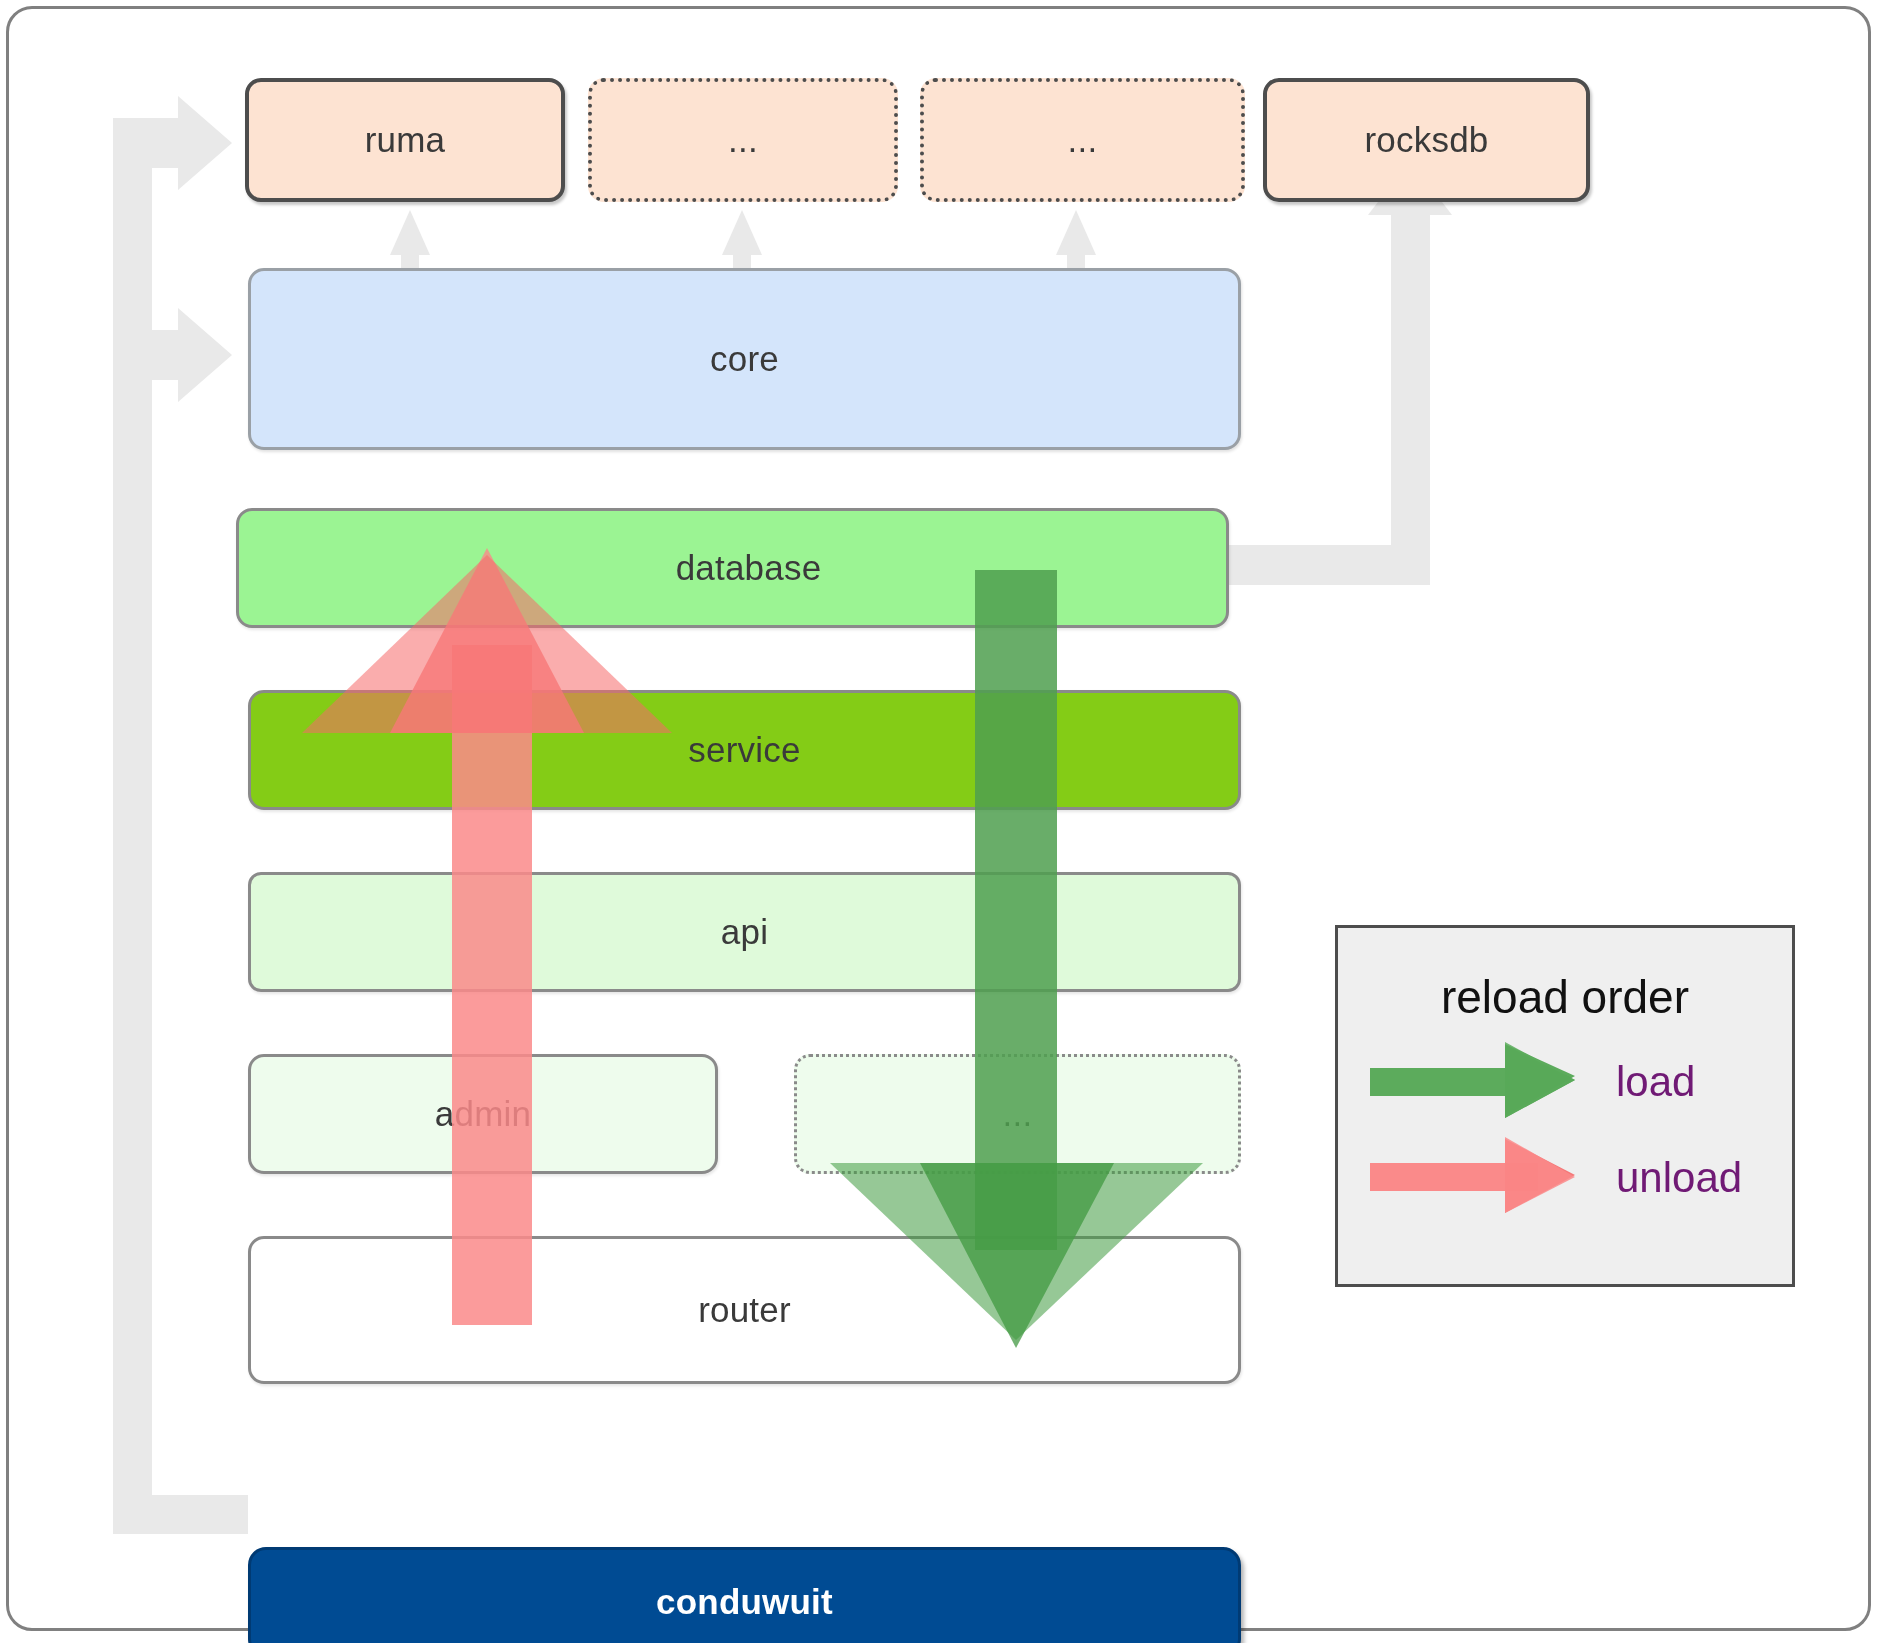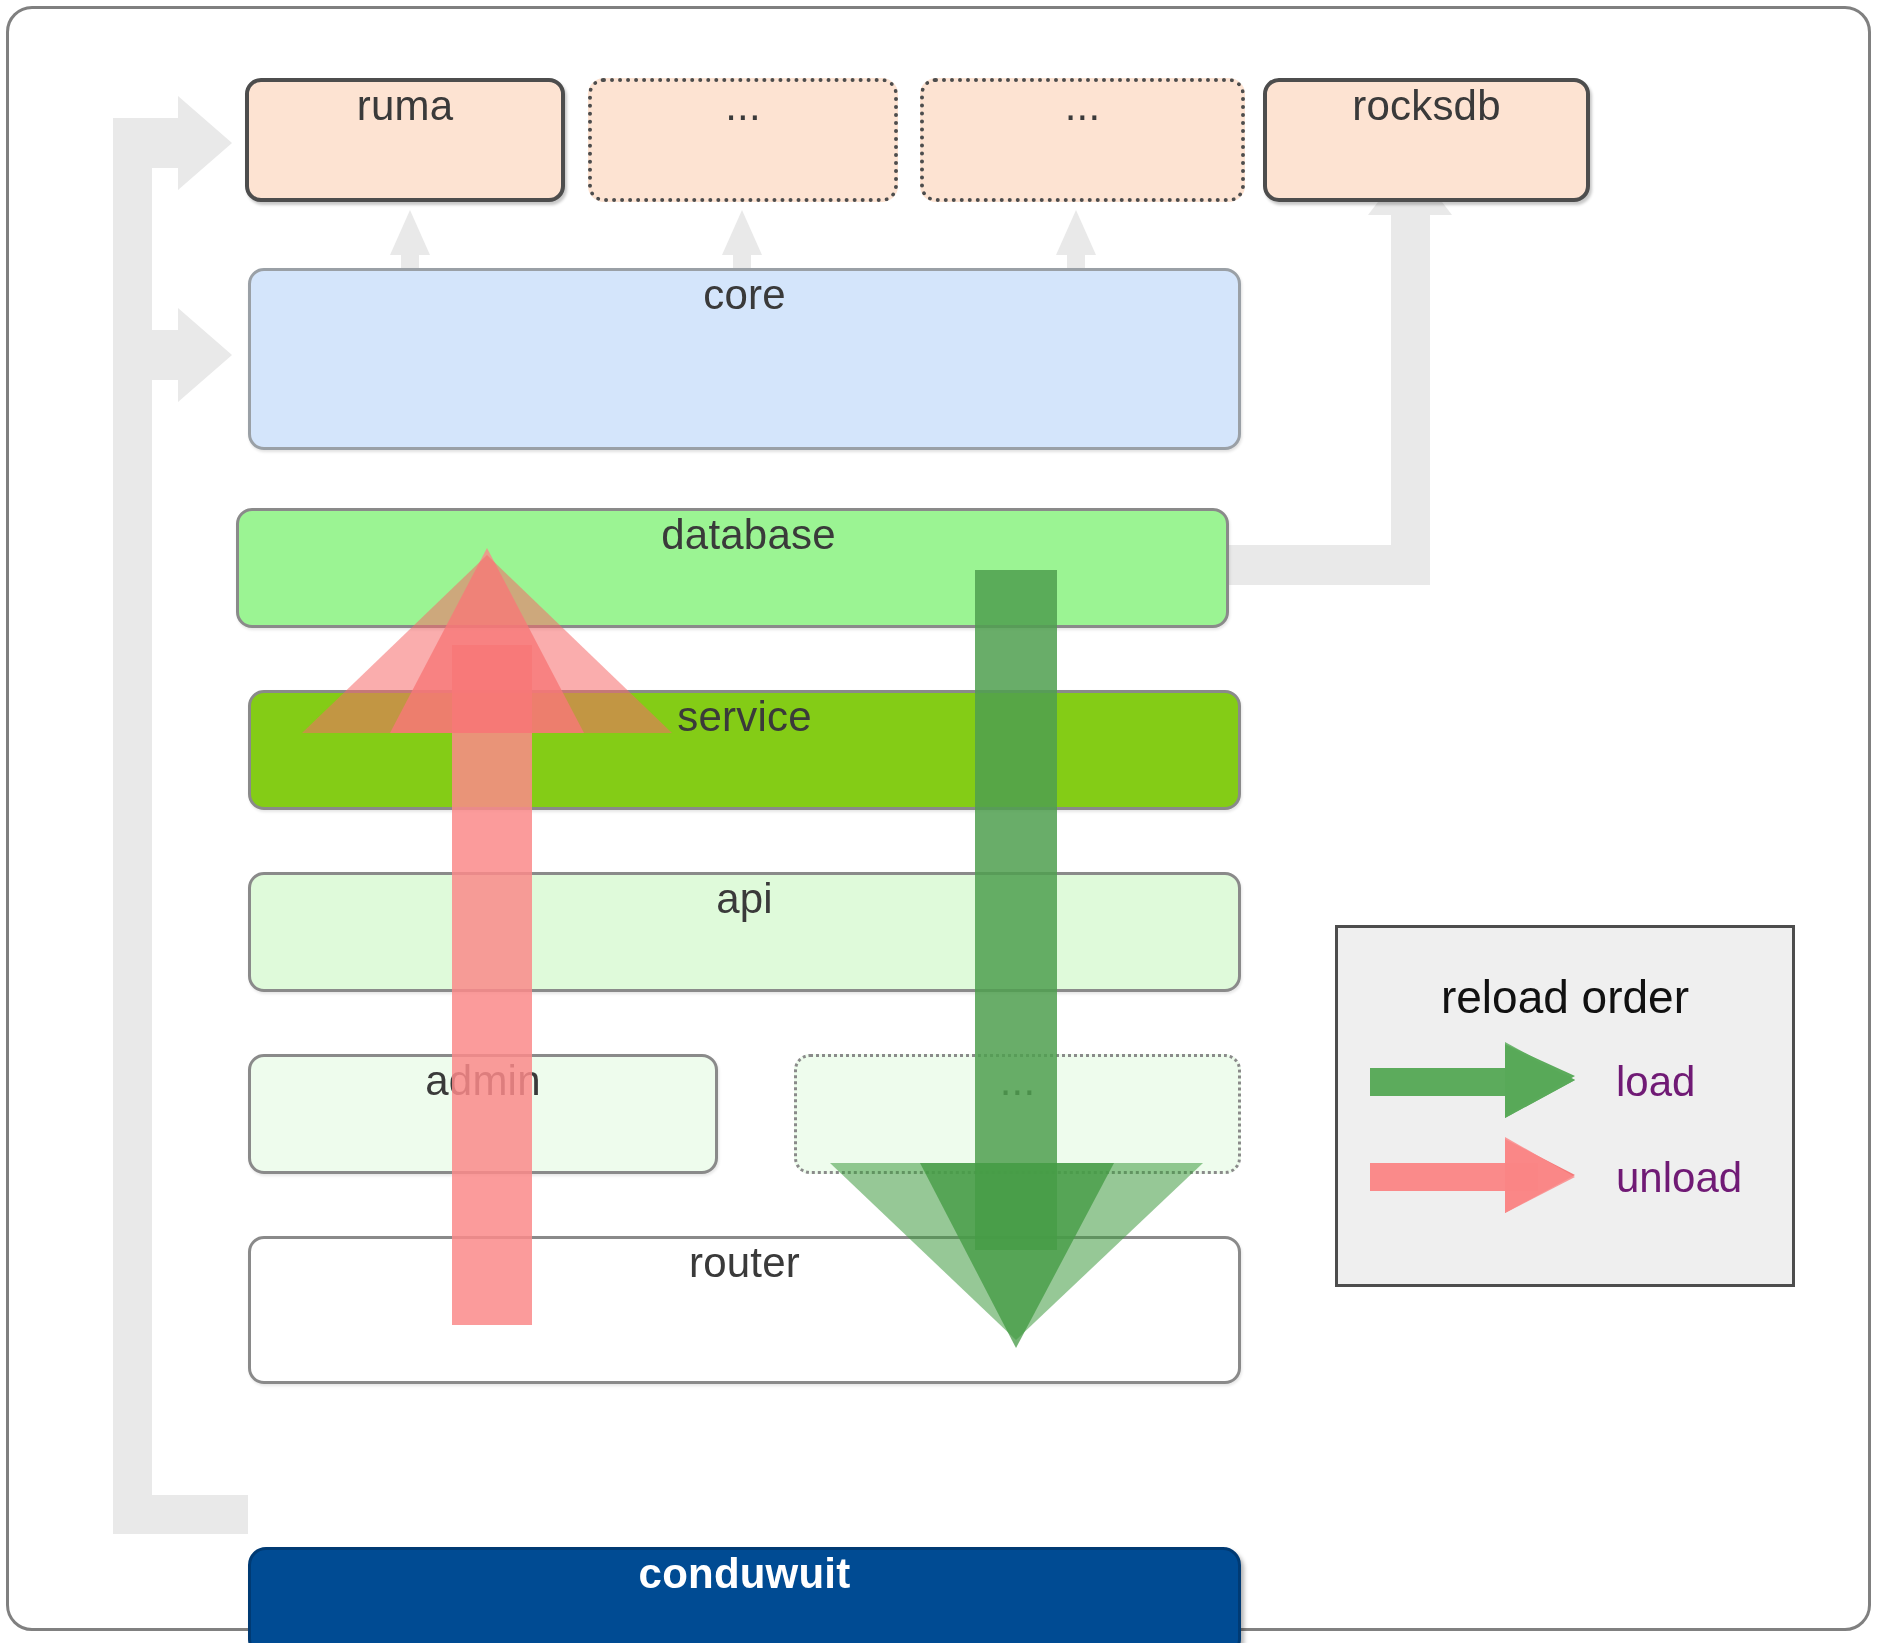--- a/index.html
+++ b/index.html
@@ -28,24 +28,24 @@
     border-radius: 26px;
     box-sizing: border-box;
     background: #ffffff;
   }
 
   
   .node {
     position: absolute;
     box-sizing: border-box;
     display: flex;
-    align-items: flex-start;
+    align-items: center;
     justify-content: center;
     border-radius: 16px;
-    font-size: 42px;
+    font-size: 35px;
     color: #3a3a3a;
     letter-spacing: 0.2px;
     z-index: 4;
   }
   .node .label { pointer-events: none; }
 
   
   .dep {
     background: #fde3d2;
     border: 4px solid #4d4d4d;
@@ -167,21 +167,21 @@
   </div>
 
   <div class="node layer" style="left:236px; top:508px; width:993px; height:120px; background:#9bf493;padding-left:32px;">
     <span class="label">database</span>
   </div>
 
   <div class="node layer" style="left:248px; top:690px; width:993px; height:120px; background:#84cc16;">
     <span class="label">service</span>
   </div>
 
-  <div class="node layer" style="left:248px; top:872px; width:993px; height:120px; background:#dffada;">
+  <div class="node layer" style="left:248px; top:872px; width:993px; height:120px; background:#dffada;border-radius:13px;">
     <span class="label">api</span>
   </div>
 
   <div class="node layer" style="left:248px; top:1054px; width:470px; height:120px; background:#eefced;">
     <span class="label">admin</span>
   </div>
 
   <div class="node layer dotted-layer" style="left:794px; top:1054px; width:447px; height:120px; background:#eefced;">
     <span class="label">...</span>
   </div>

